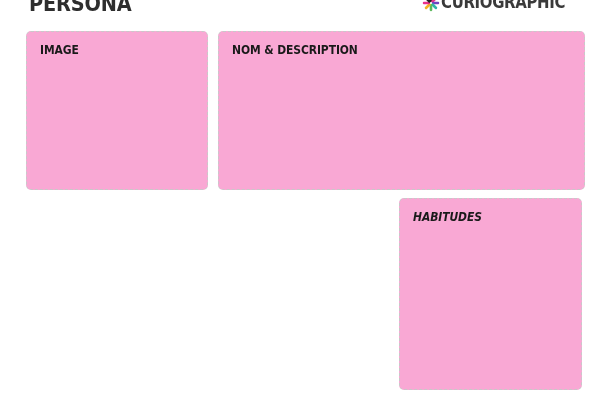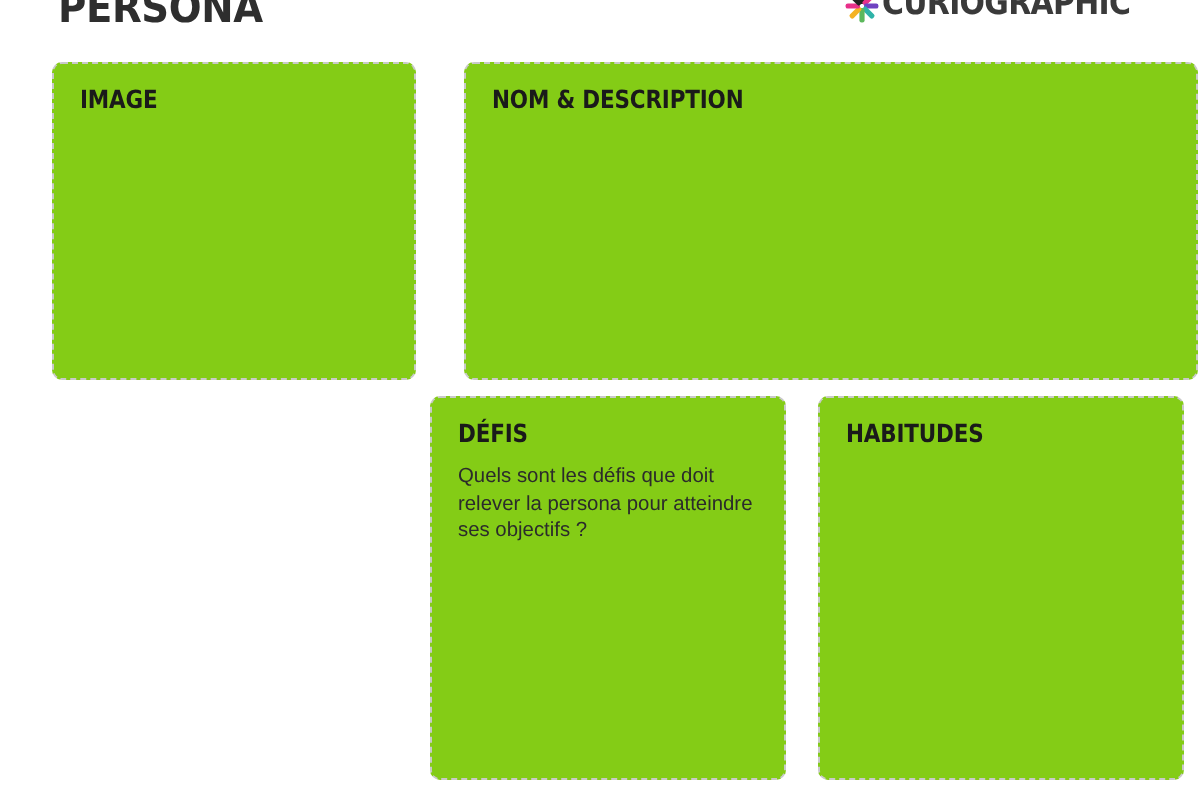--- a/index.html
+++ b/index.html
@@ -67,21 +67,21 @@
   
   .board {
     position: absolute;
     left: 0;
     top: 0;
     width: 600px;
     height: 400px;
   }
   .card {
     position: absolute;
-    background: #84cc16;
+    background: #f9a8d4;
     border: 1px dashed #c9c9c9;
     border-radius: 5px;
     box-sizing: border-box;
     padding: 11px 13px 10px 13px;
     overflow: hidden;
   }
   .card-title {
     font-family: "DejaVu Sans", sans-serif;
     font-size: 12.5px;
     font-weight: 700;
@@ -96,25 +96,25 @@
   .card-body {
     font-family: "Liberation Sans", sans-serif;
     font-size: 10.2px;
     line-height: 1.33;
     color: #2b2b2b;
     margin: 0;
   }
 
   
   .card-image       { left: 26px;  top: 31px;  width: 182px; height: 159px; }
-  .card-nom         { left: 232px; top: 31px;  width: 367px; height: 159px; }
+  .card-nom         { left: 218px; top: 31px;  width: 367px; height: 159px; }
   
   .card-objectifs   { left: 26px;  top: 198px; width: 182px; height: 192px; }
   .card-defis       { left: 215px; top: 198px; width: 178px; height: 192px; }
-  .card-habitudes   { left: 409px; top: 198px; width: 183px; height: 192px; }
+  .card-habitudes   { left: 399px; top: 198px; width: 183px; height: 192px; font-style: italic; }
 </style>
 </head>
 <body>
 
 <div class="header">
   <div class="page-title">PERSONA</div>
 
   <div class="brand">
     <span class="brand-mark">
       <svg viewBox="0 0 18 18" width="18" height="18" aria-hidden="true">
@@ -138,22 +138,18 @@
 
   <div class="card card-image">
     <div class="card-title">IMAGE</div>
   </div>
 
   <div class="card card-nom">
     <div class="card-title">NOM &amp; DESCRIPTION</div>
   </div>
 
 
-  <div class="card card-defis">
-    <div class="card-title">DÉFIS</div>
-    <p class="card-body">Quels sont les défis que doit relever la persona pour atteindre ses objectifs ?</p>
-  </div>
 
   <div class="card card-habitudes">
     <div class="card-title">HABITUDES</div>
   </div>
 
 </div>
 
 </body></html>

